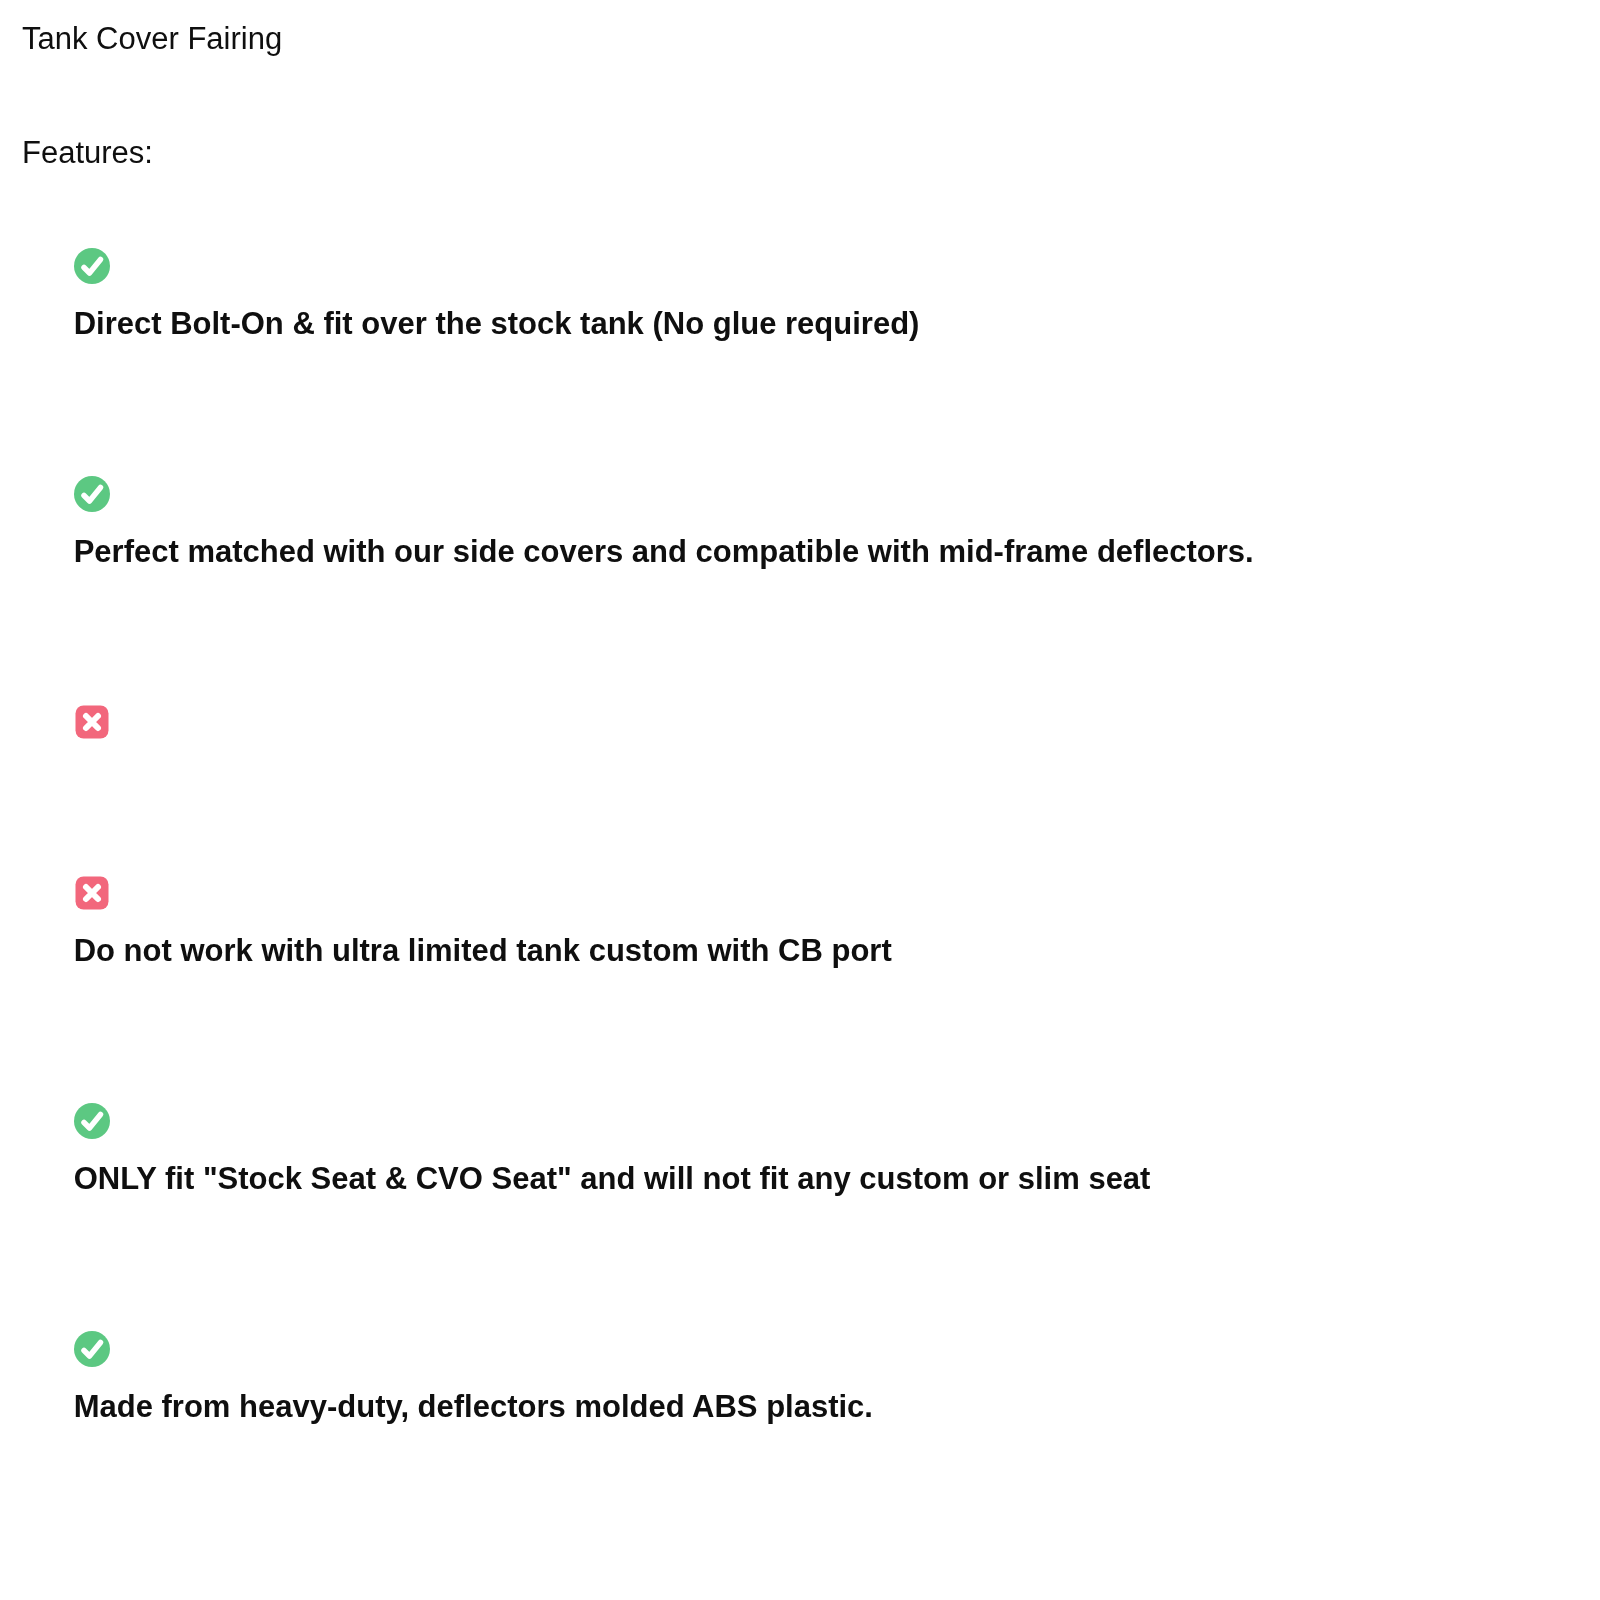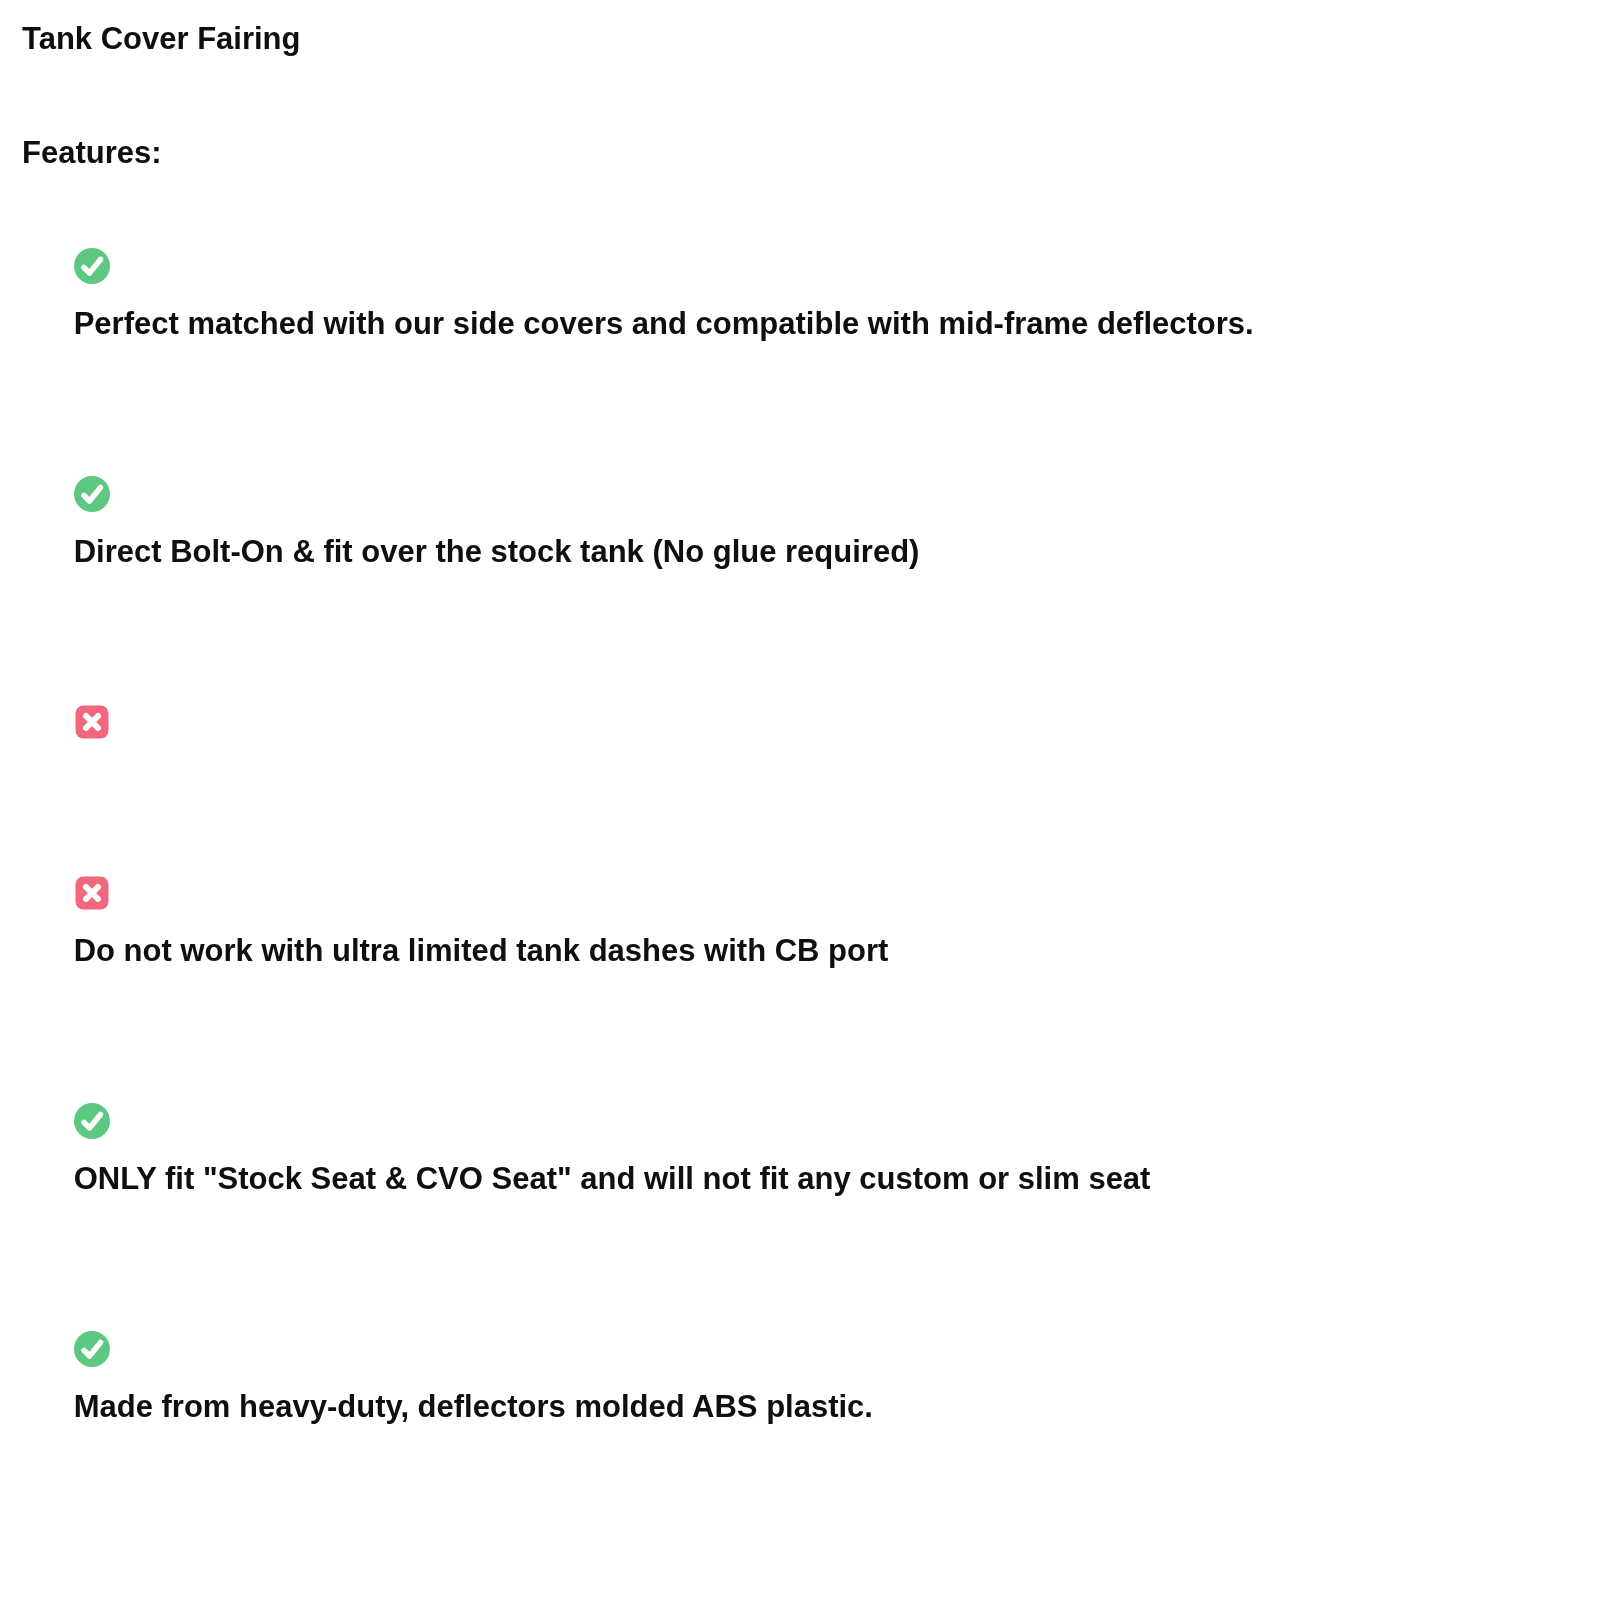--- a/index.html
+++ b/index.html
@@ -25,61 +25,61 @@
   .icon{
     display:inline-block;
     width:36px;height:36px;
     vertical-align:-7px;
     margin-right:11px;
   }
   .icon svg{display:block;width:36px;height:36px;}
   .icon-check .bg{fill:var(--check-green);}
   .icon-cross .bg{fill:var(--cross-red);}
   .icon .mark{stroke:#FFFFFF;fill:none;}
-  h1,h2{font-size:31px;line-height:57px;font-weight:bold;}
+  h1,h2{font-size:31px;line-height:57px;font-weight:normal;}
 </style>
 </head>
 <body>
 
 <main>
 
   <h1 class="line">Tank Cover Fairing</h1>
 
   <section class="section">
     <h2 class="line">Features:</h2>
 
     <div class="line">
       <span class="icon icon-check"><svg viewBox="0 0 36 36">
             <circle class="bg" cx="18" cy="18" r="18"></circle>
             <path class="mark" d="M10 19.5 L15.5 25 L26.5 11.5" stroke-width="5.5" stroke-linecap="round" stroke-linejoin="round"></path>
           </svg></span>
-      <span class="txt">Perfect matched with our side covers and compatible with mid-frame deflectors.</span>
+      <span class="txt">Direct Bolt-On &amp; fit over the stock tank (No glue required)</span>
     </div>
 
     <div class="line">
       <span class="icon icon-check"><svg viewBox="0 0 36 36">
             <circle class="bg" cx="18" cy="18" r="18"></circle>
             <path class="mark" d="M10 19.5 L15.5 25 L26.5 11.5" stroke-width="5.5" stroke-linecap="round" stroke-linejoin="round"></path>
           </svg></span>
-      <span class="txt">Direct Bolt-On &amp; fit over the stock tank (No glue required)</span>
+      <span class="txt">Perfect matched with our side covers and compatible with mid-frame deflectors.</span>
     </div>
 
     <div class="line">
       <span class="icon icon-cross"><svg viewBox="0 0 36 36">
             <rect class="bg" x="1.5" y="1.5" width="33" height="33" rx="8"></rect>
             <path class="mark" d="M12 12 L24 24 M24 12 L12 24" stroke-width="6" stroke-linecap="round"></path>
           </svg></span>
     </div>
 
     <div class="line">
       <span class="icon icon-cross"><svg viewBox="0 0 36 36">
             <rect class="bg" x="1.5" y="1.5" width="33" height="33" rx="8"></rect>
             <path class="mark" d="M12 12 L24 24 M24 12 L12 24" stroke-width="6" stroke-linecap="round"></path>
           </svg></span>
-      <span class="txt">Do not work with ultra limited tank dashes with CB port</span>
+      <span class="txt">Do not work with ultra limited tank custom with CB port</span>
     </div>
 
     <div class="line">
       <span class="icon icon-check"><svg viewBox="0 0 36 36">
             <circle class="bg" cx="18" cy="18" r="18"></circle>
             <path class="mark" d="M10 19.5 L15.5 25 L26.5 11.5" stroke-width="5.5" stroke-linecap="round" stroke-linejoin="round"></path>
           </svg></span>
       <span class="txt">ONLY fit "Stock Seat &amp; CVO Seat" and will not fit any custom or slim seat</span>
     </div>
 

